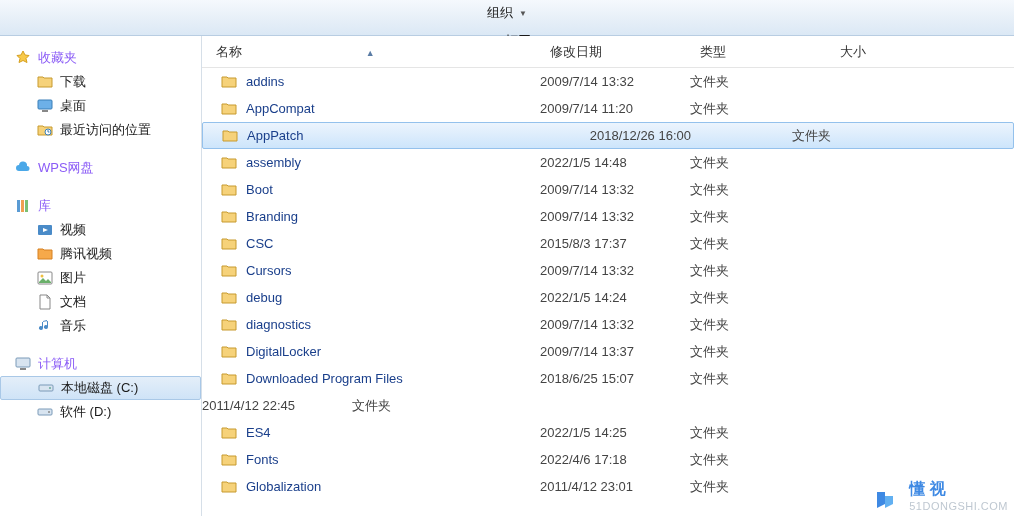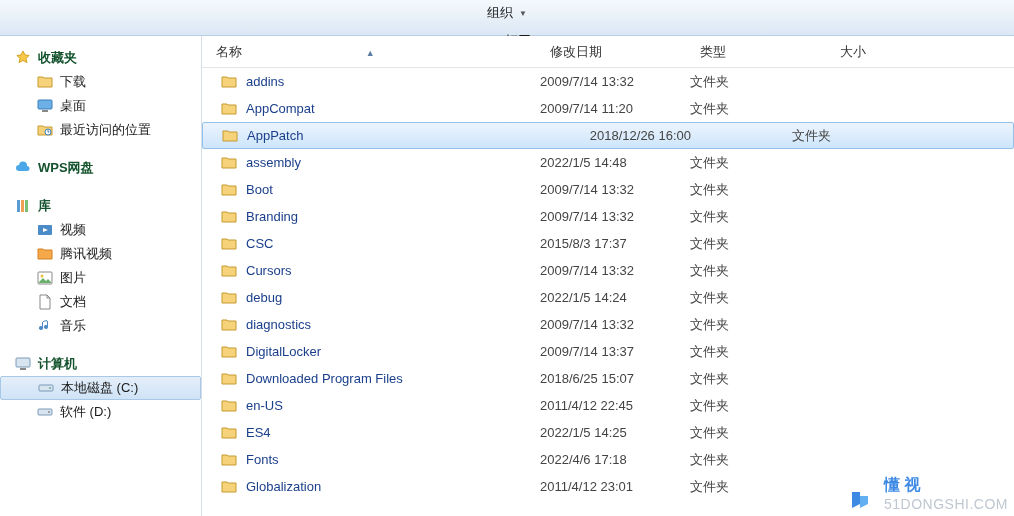--- a/index.html
+++ b/index.html
@@ -43,21 +43,21 @@
   overflow: hidden;
 }
 .nav-group { margin-bottom: 14px; }
 .nav-head, .nav-item {
   display: flex; align-items: center; gap: 6px;
   padding: 3px 6px 3px 14px;
   cursor: default;
   height: 24px;
 }
 .nav-item { padding-left: 36px; color: #1a1a1a; }
-.nav-head { color: #14532d; font-weight: bold; }
+.nav-head { color: #8b5cf6; font-weight: normal; }
 .nav-item.sel {
   background: linear-gradient(to bottom, #e4eef9, #cfe3f7);
   border: 1px solid #a9c8e7;
   border-radius: 2px;
 }
 .ico { width: 18px; height: 18px; display: inline-flex; align-items: center; justify-content: center; }
 
 .content { flex: 1; background: #fff; }
 
 .cols {
@@ -97,21 +97,21 @@
 
 .watermark {
   position: absolute;
   right: 6px; bottom: 4px;
   font-size: 16px;
   color: #a8b4c0;
   display: flex; align-items: flex-end; gap: 12px;
   opacity: .9;
 }
 .watermark .blue { color: #2a7de1; font-weight: bold; }
-.watermark .sub { font-size: 14px; color: #b8c2cc; letter-spacing: .5px; }
+.watermark .sub { font-size: 11px; color: #b8c2cc; letter-spacing: .5px; }
 </style>
 </head>
 <body>
 
 <div class="toolbar">
   <div class="tb-item">
     <span>组织</span>
     <span class="tb-drop">▼</span>
   </div>
   <div class="tb-item">
@@ -462,28 +462,20 @@
                 <path d="M1 3h5l1 1h8v9H1z" fill="#f6d27a" stroke="#c79a2e"></path>
               </svg>
             </span>
             <span class="fname">Downloaded Program Files</span>
           </div>
           <div class="cell-date">2018/6/25 15:07</div>
           <div class="cell-type">文件夹</div>
           <div class="cell-size"></div>
         </div>
         <div class="row">
-          <div class="cell-name">
-            <span class="ico">
-              <svg width="16" height="16" viewBox="0 0 16 16">
-                <path d="M1 3h5l1 1h8v9H1z" fill="#f6d27a" stroke="#c79a2e"></path>
-              </svg>
-            </span>
-            <span class="fname">en-US</span>
-          </div>
           <div class="cell-date">2011/4/12 22:45</div>
           <div class="cell-type">文件夹</div>
           <div class="cell-size"></div>
         </div>
         <div class="row">
           <div class="cell-name">
             <span class="ico">
               <svg width="16" height="16" viewBox="0 0 16 16">
                 <path d="M1 3h5l1 1h8v9H1z" fill="#f6d27a" stroke="#c79a2e"></path>
               </svg>

